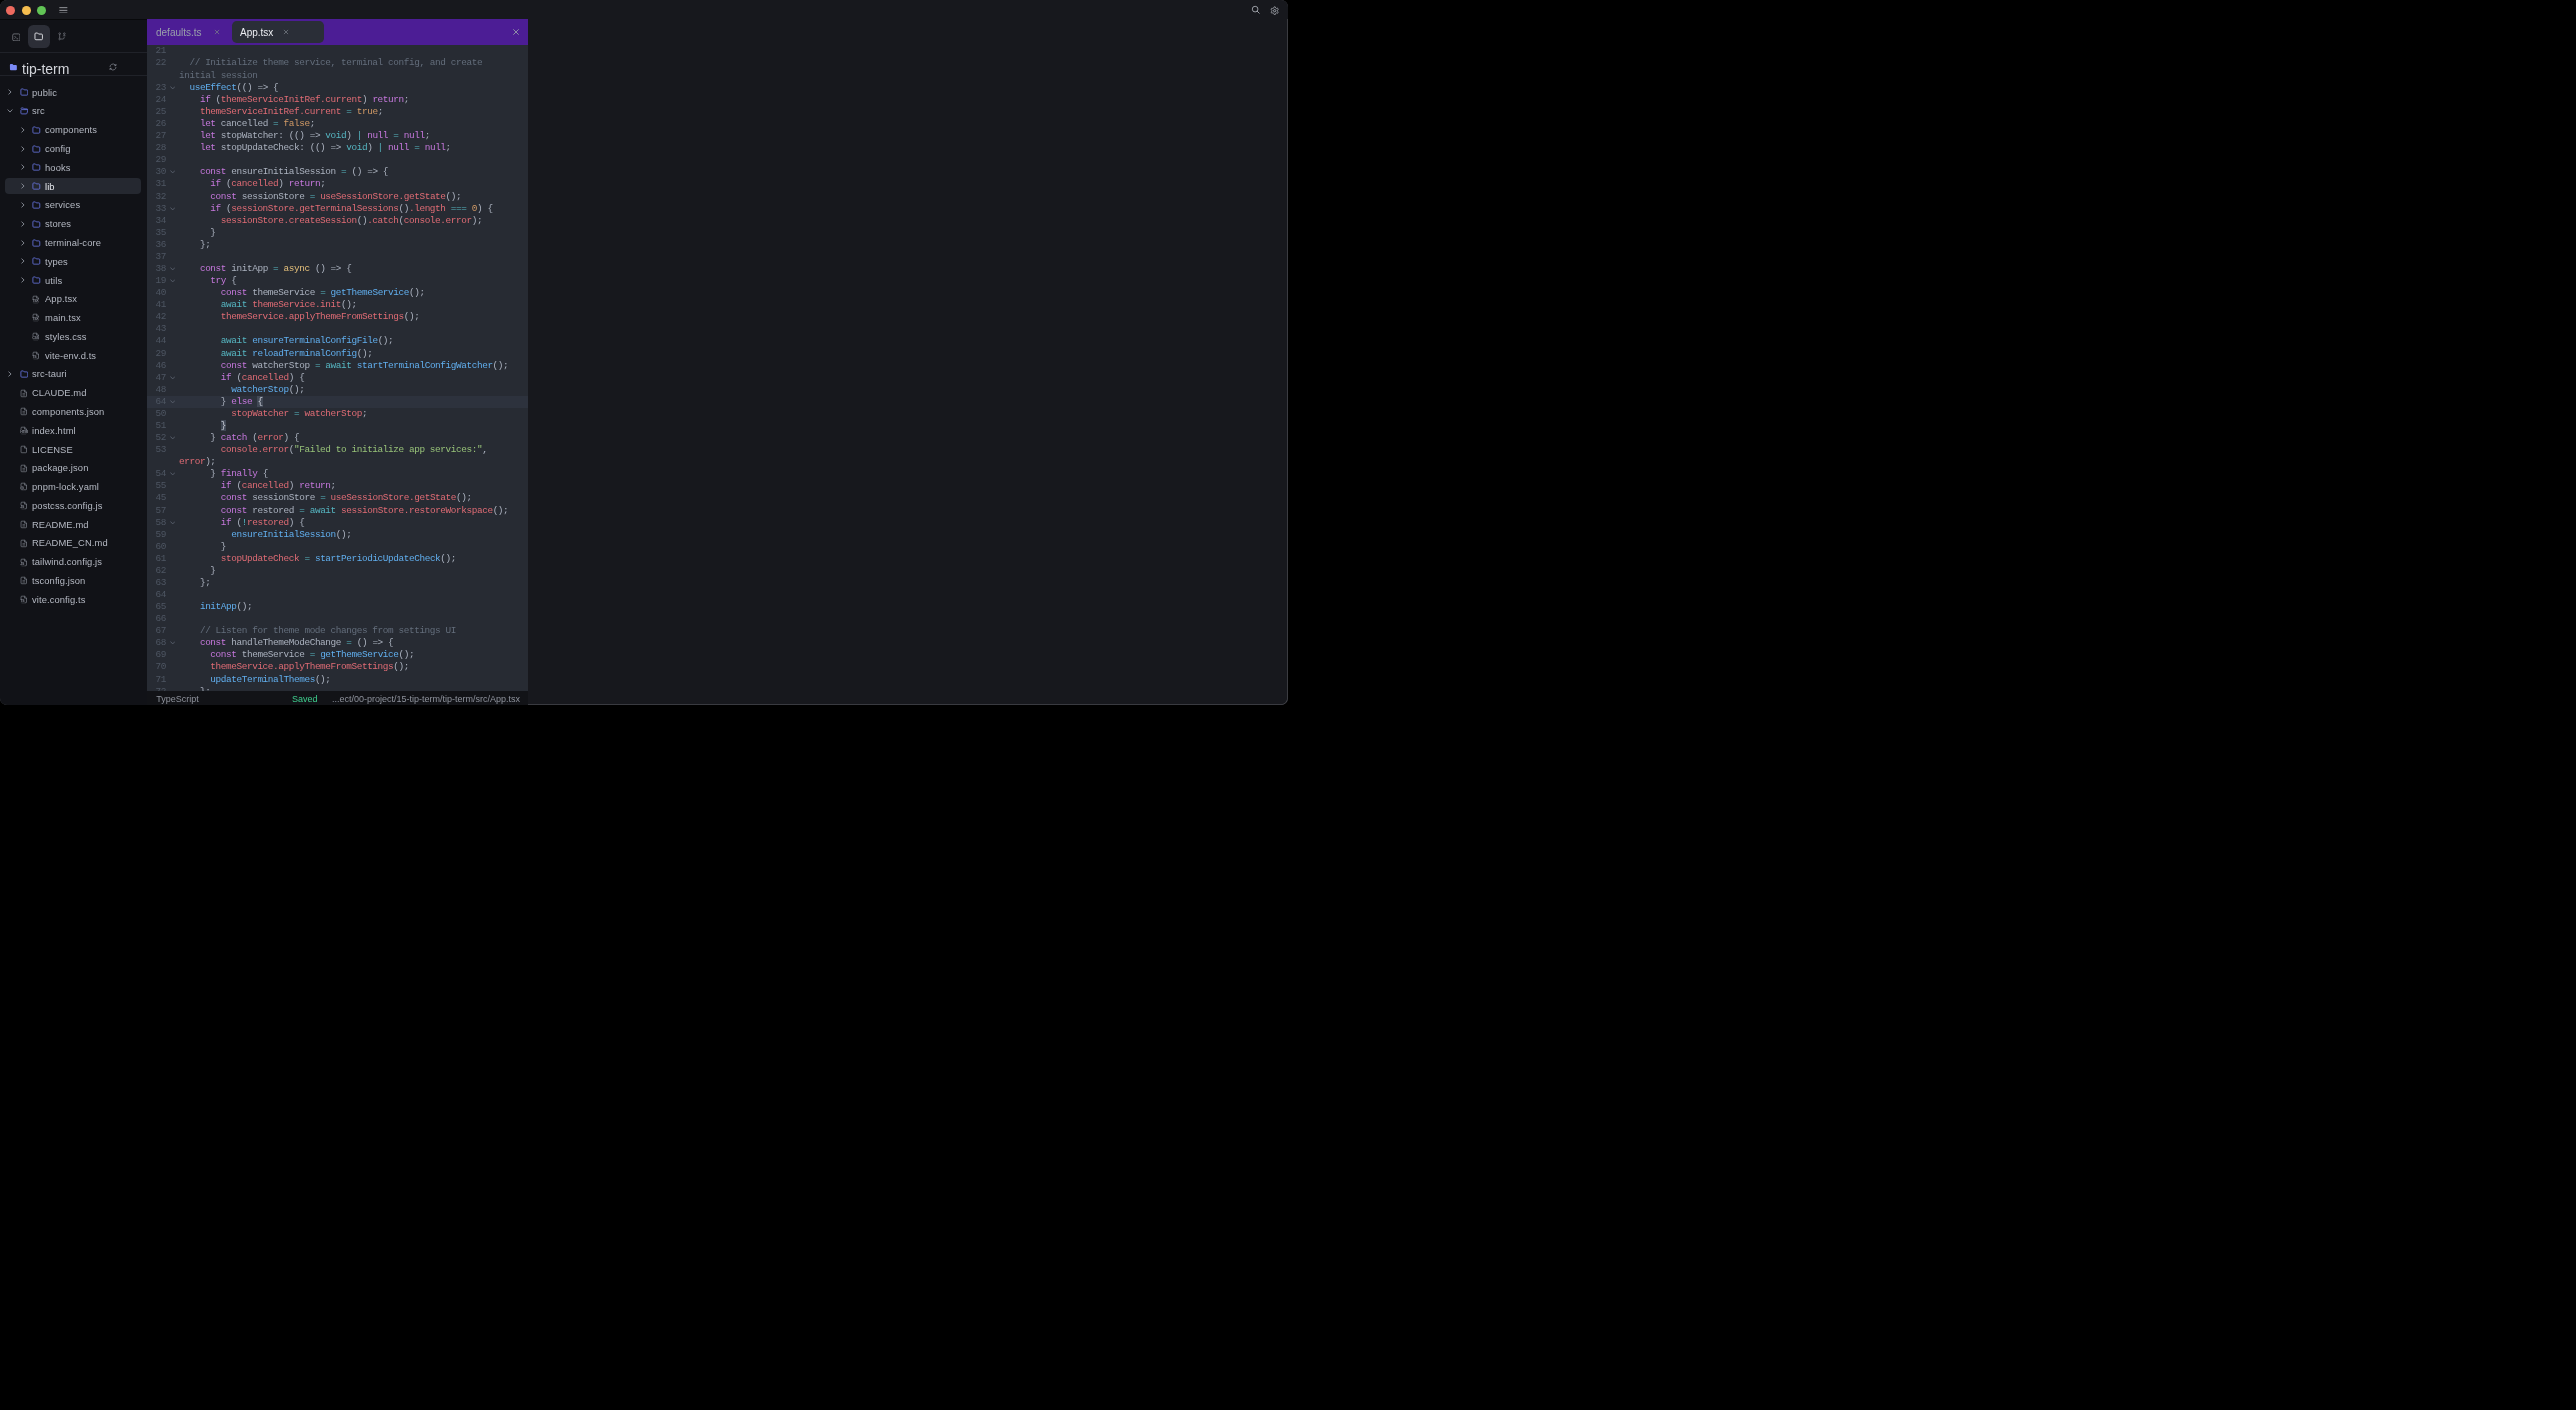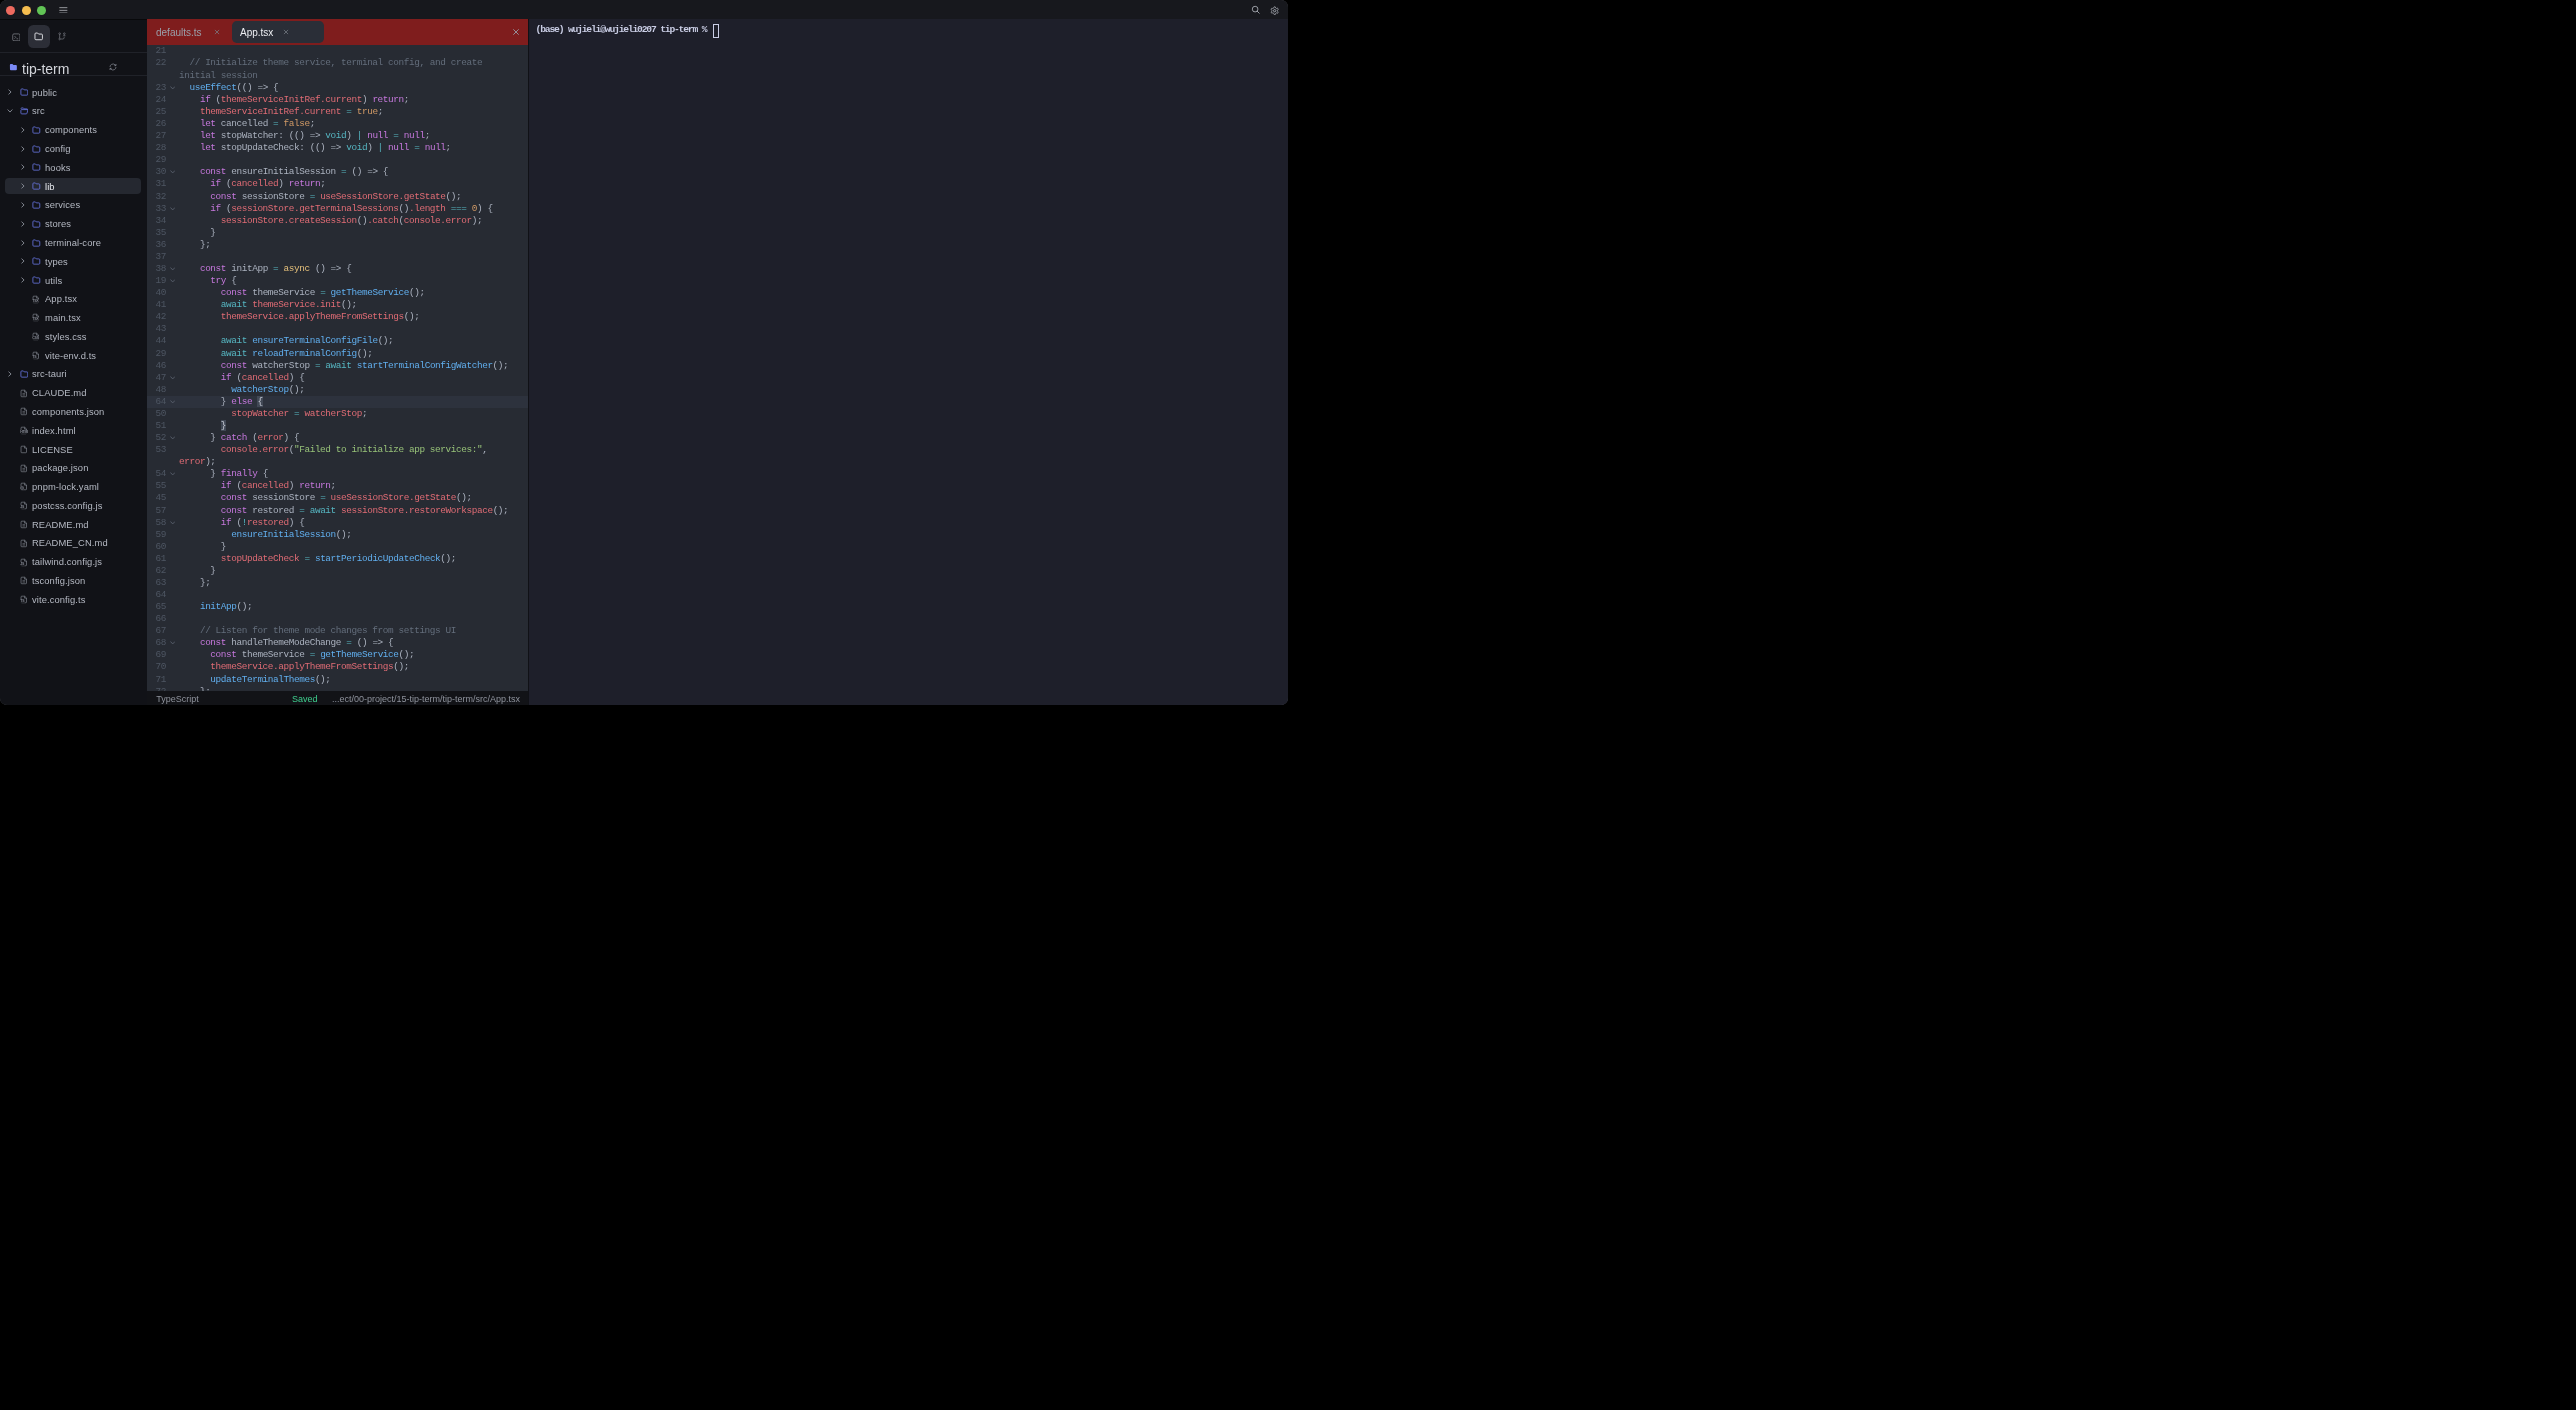--- a/index.html
+++ b/index.html
@@ -9,21 +9,21 @@
   font-family:"Liberation Sans", sans-serif; }
 #titlebar { position:absolute; left:0; top:0; width:100%; height:19px; background:#17181d; }
 .tl { position:absolute; top:6.4px; width:9px; height:9px; border-radius:50%; }
 #sidebar { position:absolute; left:0; top:19px; width:147px; bottom:0; background:#111217;
   border-top:0.7px solid #08090b; }
 #actbtn { position:absolute; left:28px; top:5.4px; width:21.5px; height:22.5px; background:#2c2e37; border-radius:5.4px; }
 #projrow { position:absolute; left:0; top:32px; width:100%; height:24px; border-top:0.7px solid #202229; border-bottom:0.7px solid #202229; }
 .trow { position:absolute; font-size:9.4px; line-height:13.4px; letter-spacing:0.1px; }
 .selrow { position:absolute; left:5px; width:136px; height:16px; background:#252830; border-radius:4px; }
 #editor { position:absolute; left:147px; top:19px; width:381px; bottom:0; background:#0e0f13; }
-#tabbar { position:absolute; left:0; top:0; width:100%; height:25.5px; background:#7f1d1d; }
+#tabbar { position:absolute; left:0; top:0; width:100%; height:25.5px; background:#4c1d95; }
 #activetab { position:absolute; left:85px; top:2.3px; width:92px; height:22px; background:#2a2e37; border-radius:4.7px; }
 .tabtxt { position:absolute; top:7.5px; font-size:10px; }
 #codearea { position:absolute; left:0; top:25.5px; width:100%; bottom:14.4px; background:#272b33; overflow:hidden;
   font-family:"Liberation Mono", monospace; font-size:9.4px; letter-spacing:-0.4px; }
 .lnum { position:absolute; left:0; width:19px; text-align:right; color:#4e5663; height:12px; line-height:12px; }
 .cl { position:absolute; left:32px; height:12px; line-height:12px; color:#abb2bf; white-space:pre; }
 .fold { position:absolute; left:22.5px; }
 .curline { position:absolute; left:0; width:100%; height:12px; background:#2d323d; }
 .bm { background:#414855; color:#c8cdd8; }
 #statusbar { position:absolute; left:0; bottom:0; width:100%; height:14.4px; background:#121317; font-size:9px; color:#8f939d; }
@@ -420,17 +420,13 @@
 <div class="cl" style="top:629px">      <span style="color:#61afef">updateTerminalThemes</span>();</div>
 <div class="lnum" style="top:641px">72</div>
 <div class="cl" style="top:641px">    };</div>
     </div>
     <div id="statusbar">
       <div class="abs" style="left:9.2px;top:3px">TypeScript</div>
       <div class="abs" style="left:145px;top:3px;color:#3ecf8e">Saved</div>
       <div class="abs" style="right:8px;top:3px">...ect/00-project/15-tip-term/tip-term/src/App.tsx</div>
     </div>
   </div>
-  <div id="terminal">
-    <div id="prompt">(base) wujieli@wujieli0207 tip-term %</div>
-    <div id="cursor"></div>
-  </div>
 </div>
 
 </body></html>

